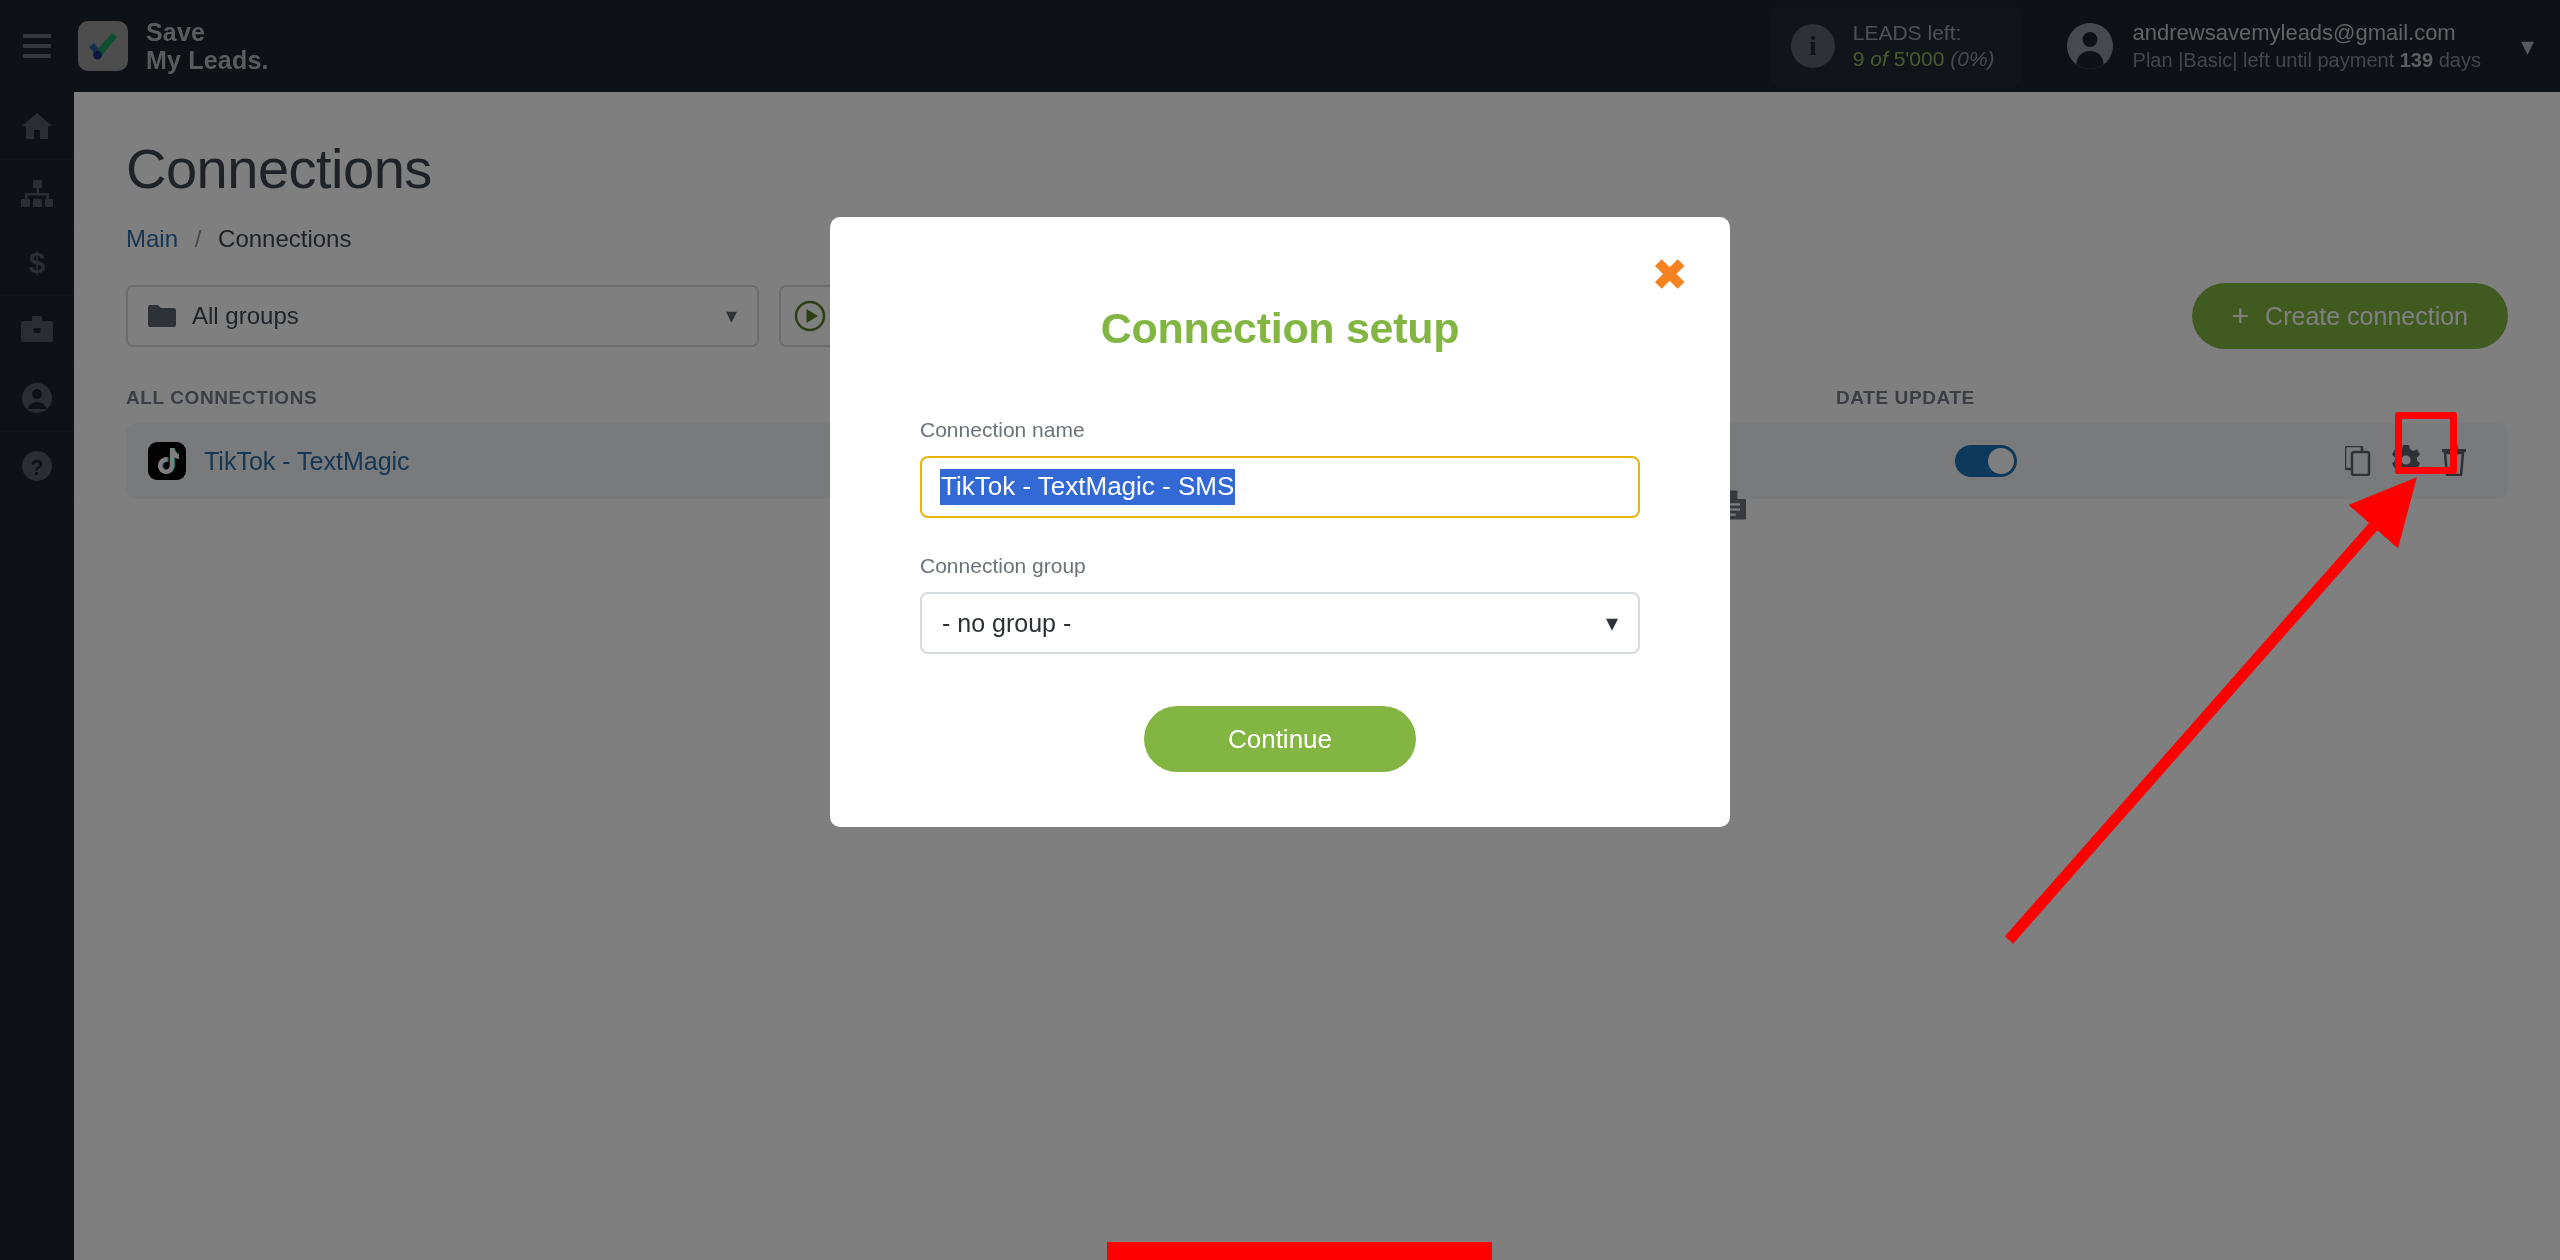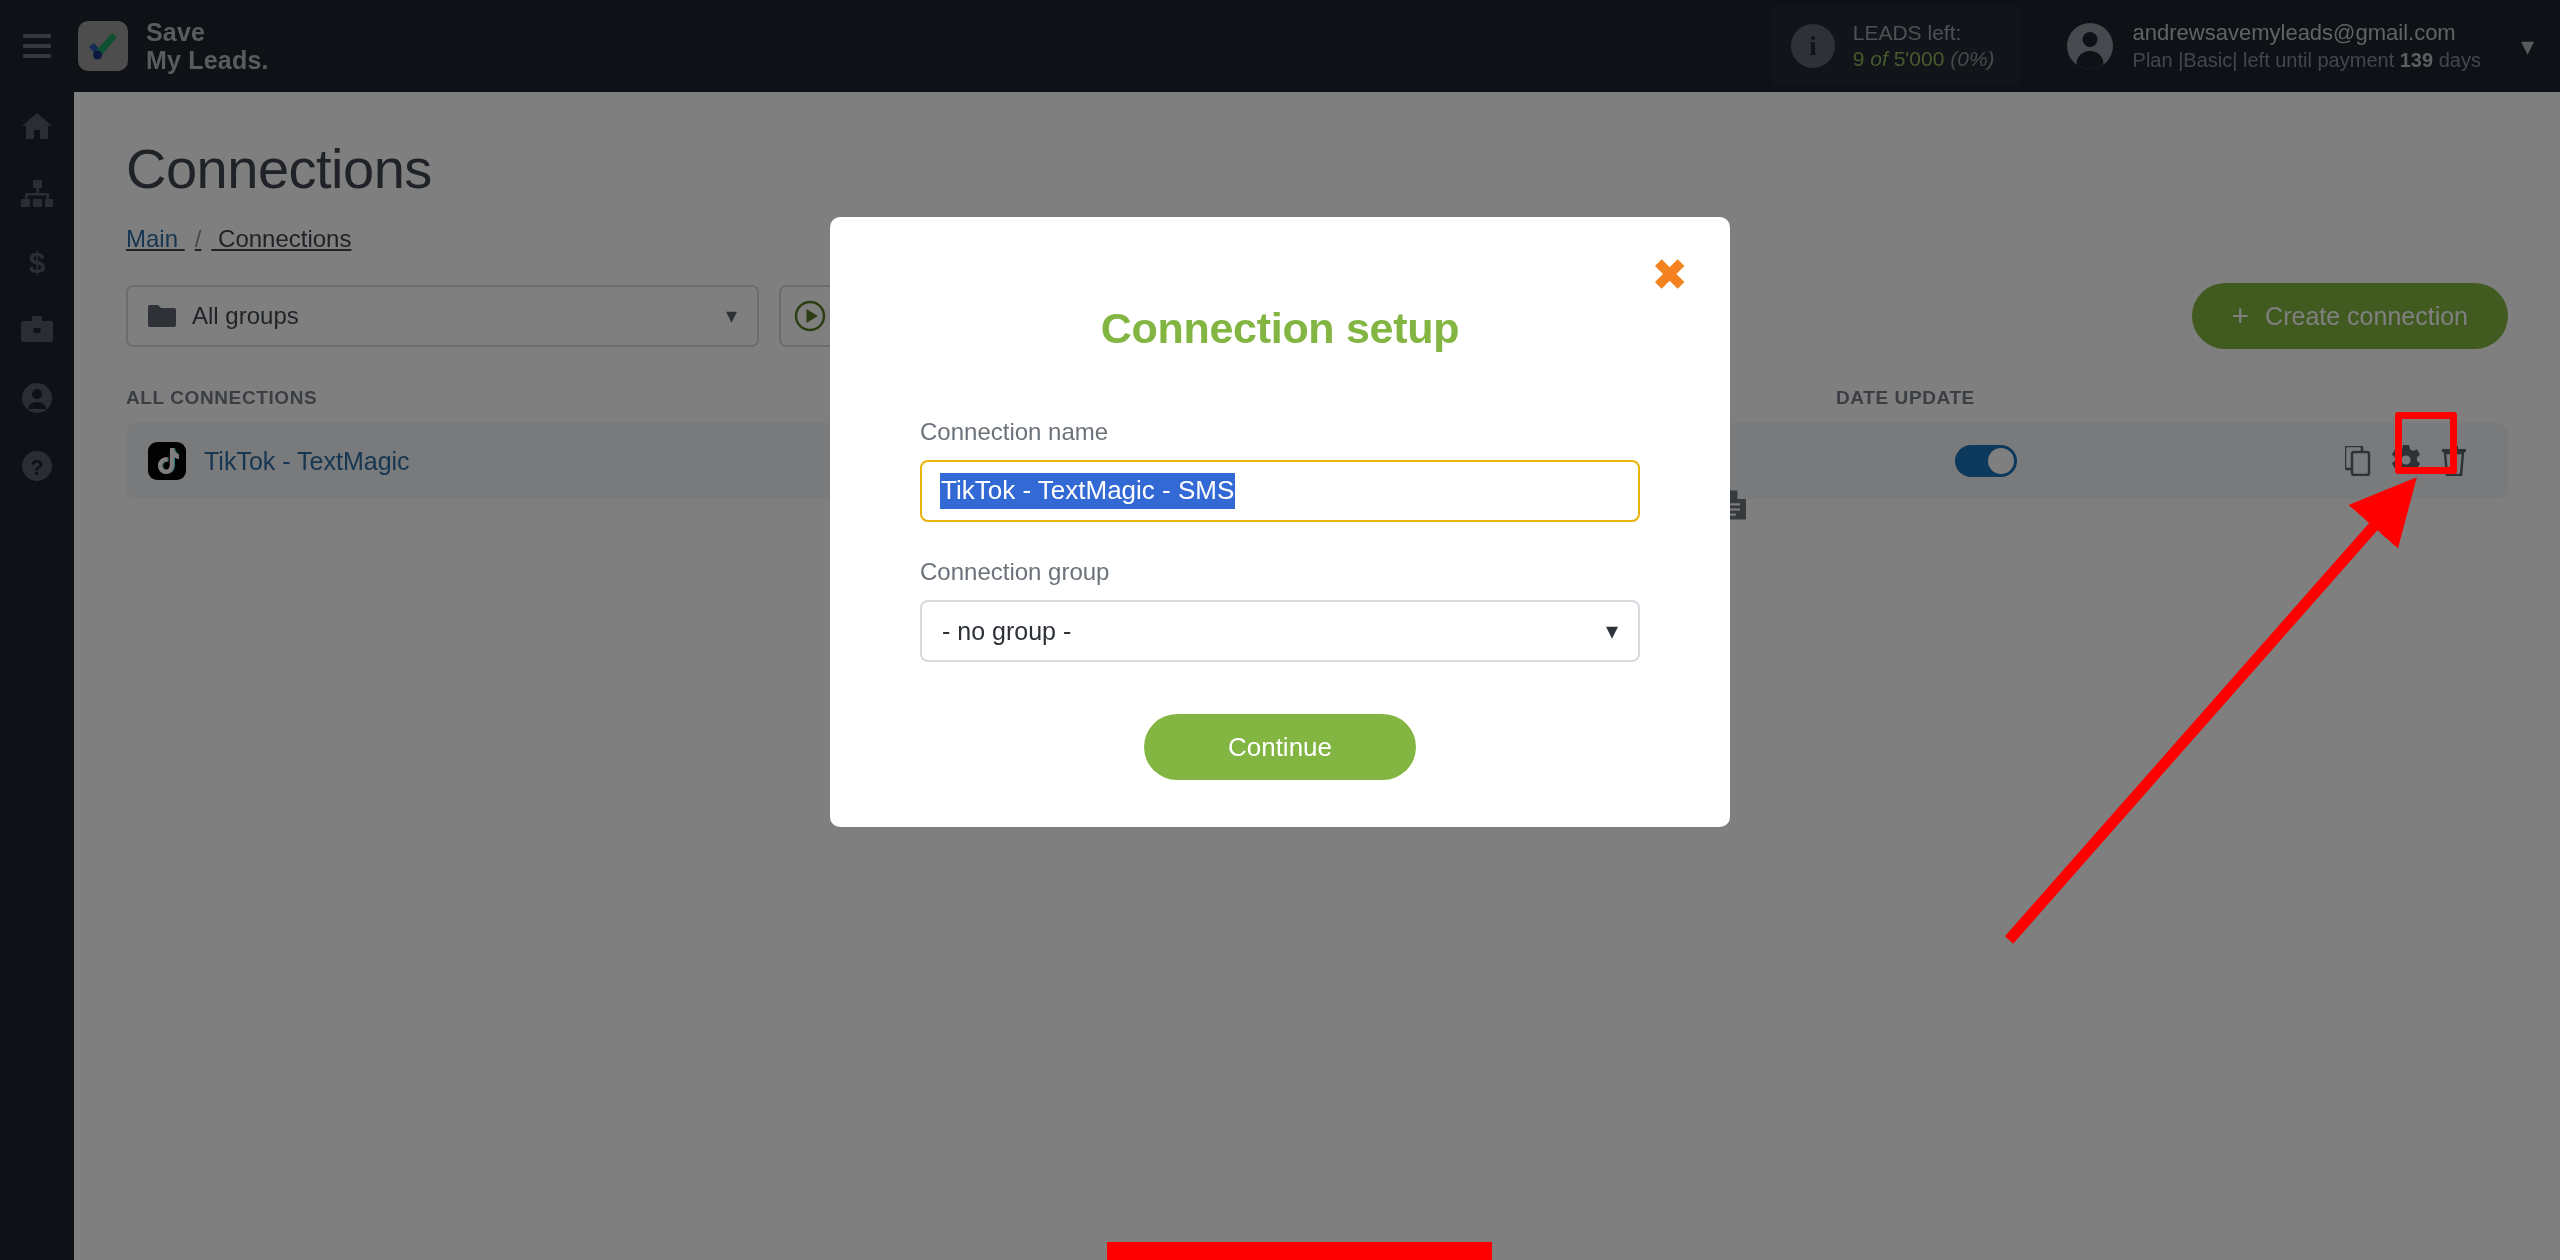--- a/index.html
+++ b/index.html
@@ -89,21 +89,21 @@
   .side-item svg { fill: #545b66; }
 
   
   .page {
     position: absolute; top: 92px; left: 74px; right: 0; bottom: 0;
     background: #ffffff; overflow: hidden;
   }
   .page-inner { padding: 44px 52px 0 52px; }
 
   .page-title { font-size: 56px; color: #3e444c; font-weight: normal; letter-spacing: -.5px; }
-  .breadcrumb { margin-top: 24px; font-size: 24px; color: #3e444c; text-decoration: underline; }
+  .breadcrumb { margin-top: 24px; font-size: 24px; color: #3e444c; }
   .breadcrumb a { color: #2c6ca5; text-decoration: none; }
   .breadcrumb .sep { color: #8d949c; margin: 0 10px; }
 
   .toolbar { margin-top: 30px; display: flex; align-items: center; gap: 20px; }
   .groups-select {
     width: 633px; height: 62px; border: 2px solid #d6d9dd; border-radius: 7px;
     display: flex; align-items: center; padding: 0 20px;
     font-size: 24px; color: #41474f; background: #fff; cursor: pointer;
   }
   .folder-icon { margin-right: 16px; display:flex; }
@@ -174,21 +174,21 @@
   .modal-close {
     position: absolute; right: 42px; top: 36px; color: #f58220;
     font-size: 44px; line-height: 1; cursor: pointer; font-weight: bold;
     font-family: "DejaVu Sans", sans-serif;
   }
   .modal-title {
     text-align: center; color: #82b541; font-size: 43px; font-weight: bold;
     padding-top: 87px; letter-spacing: -.3px;
   }
   .modal-body { padding: 65px 90px 0 90px; }
-  .field-label { font-size: 24px; color: #6c727a; margin-bottom: 14px; }
+  .field-label { font-size: 21px; color: #6c727a; margin-bottom: 14px; }
   .name-input {
     width: 720px; height: 62px; border: 2px solid #eab308; border-radius: 8px;
     display: flex; align-items: center; padding: 0 18px; background: #fff;
   }
   .name-input-sel {
     background: #3269d4; color: #ffffff; font-size: 26px; padding: 2px 1px;
     line-height: 1.2;
   }
   .group-label { margin-top: 36px; }
   .group-select {

